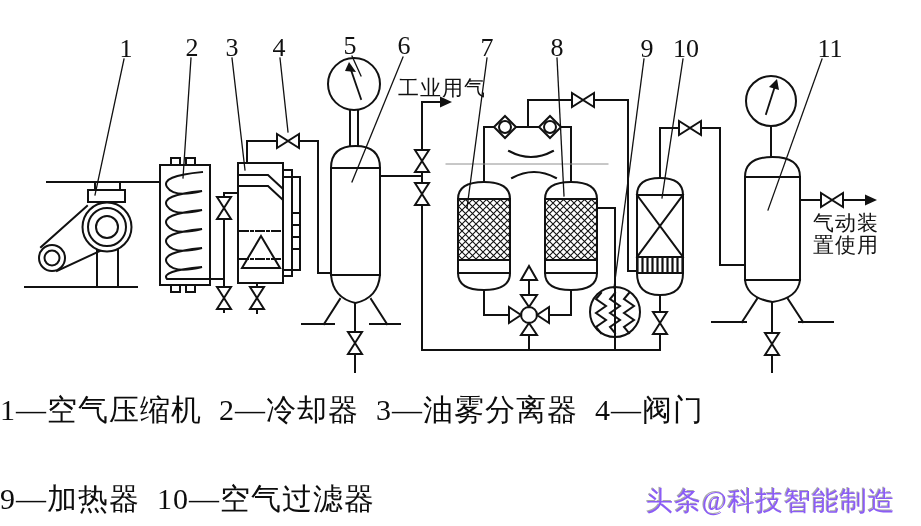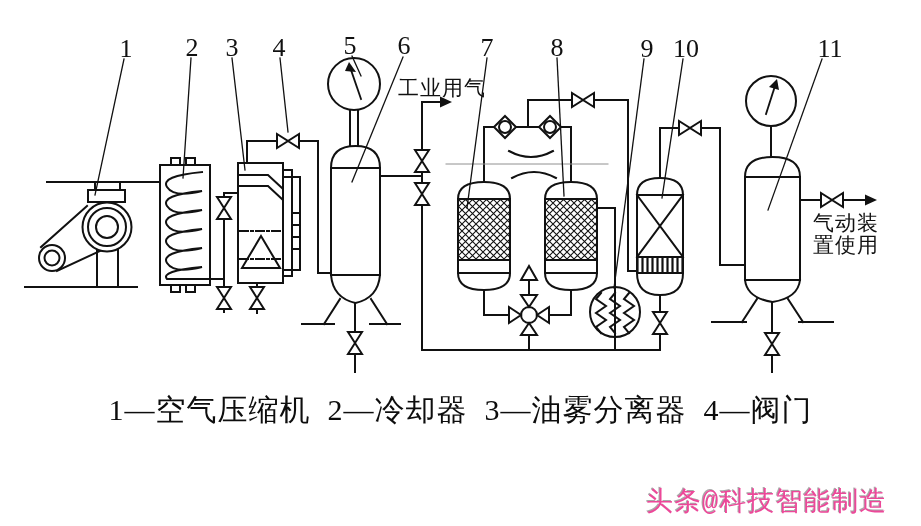--- a/index.html
+++ b/index.html
@@ -2,27 +2,27 @@
 <html><head>
 <meta charset="utf-8">
 <style>
   html,body{margin:0;padding:0;background:#fff;}
   .canvas{position:relative;width:921px;height:526px;background:#ffffff;overflow:hidden;
           font-family:"Liberation Serif","DejaVu Serif",serif;}
   svg{position:absolute;left:0;top:0;}
   svg text{font-family:"Liberation Serif","DejaVu Serif",serif;fill:#111;}
   .part-num{font-size:26px;}
   .cn-note{font-size:21px;letter-spacing:1px;}
-  .legend-line{position:absolute;width:100%;text-align:center;font-size:30px;color:#0d0d0d;
+  .legend-line{position:absolute;width:100%;font-size:30px;color:#0d0d0d;
                letter-spacing:1px;white-space:pre;}
   .legend-1{top:390px;}
   .legend-2{top:439px;}
   .legend-3{top:479px;}
-  .watermark{position:absolute;left:646px;top:483px;font-size:27px;color:#ec4899;
-             letter-spacing:1px;text-shadow:1px 1px 0 #ffffff,-1px -1px 0 #a9a9a9;white-space:nowrap;font-family:Liberation Mono, monospace;}
+  .watermark{position:absolute;left:646px;top:483px;font-size:27px;color:#8b5cf6;
+             letter-spacing:1px;text-shadow:1px 1px 0 #ffffff,-1px -1px 0 #a9a9a9;white-space:nowrap;}
 </style>
 </head>
 <body>
 
 <div class="canvas">
 <svg width="921" height="386" viewBox="0 0 921 386">
   <defs>
     <pattern id="xh" width="7" height="7" patternUnits="userSpaceOnUse">
       <path d="M0,0 L7,7 M7,0 L0,7" stroke="#111" stroke-width="1.1" fill="none"></path>
     </pattern>
@@ -245,15 +245,16 @@
     <text class="part-num" x="686" y="57" text-anchor="middle">10</text>
     <text class="part-num" x="830" y="57" text-anchor="middle">11</text>
   </g>
 
   <text class="cn-note" x="398" y="95">工业用气</text>
   <text class="cn-note" x="813" y="230">气动装</text>
   <text class="cn-note" x="813" y="252">置使用</text>
 </svg>
 
   <div class="legend-line legend-1">1—空气压缩机  2—冷却器  3—油雾分离器  4—阀门</div>
+  <div class="legend-line legend-3">9—加热器  10—空气过滤器</div>
 
   <div class="watermark">头条@科技智能制造</div>
 </div>
 
 </body></html>

